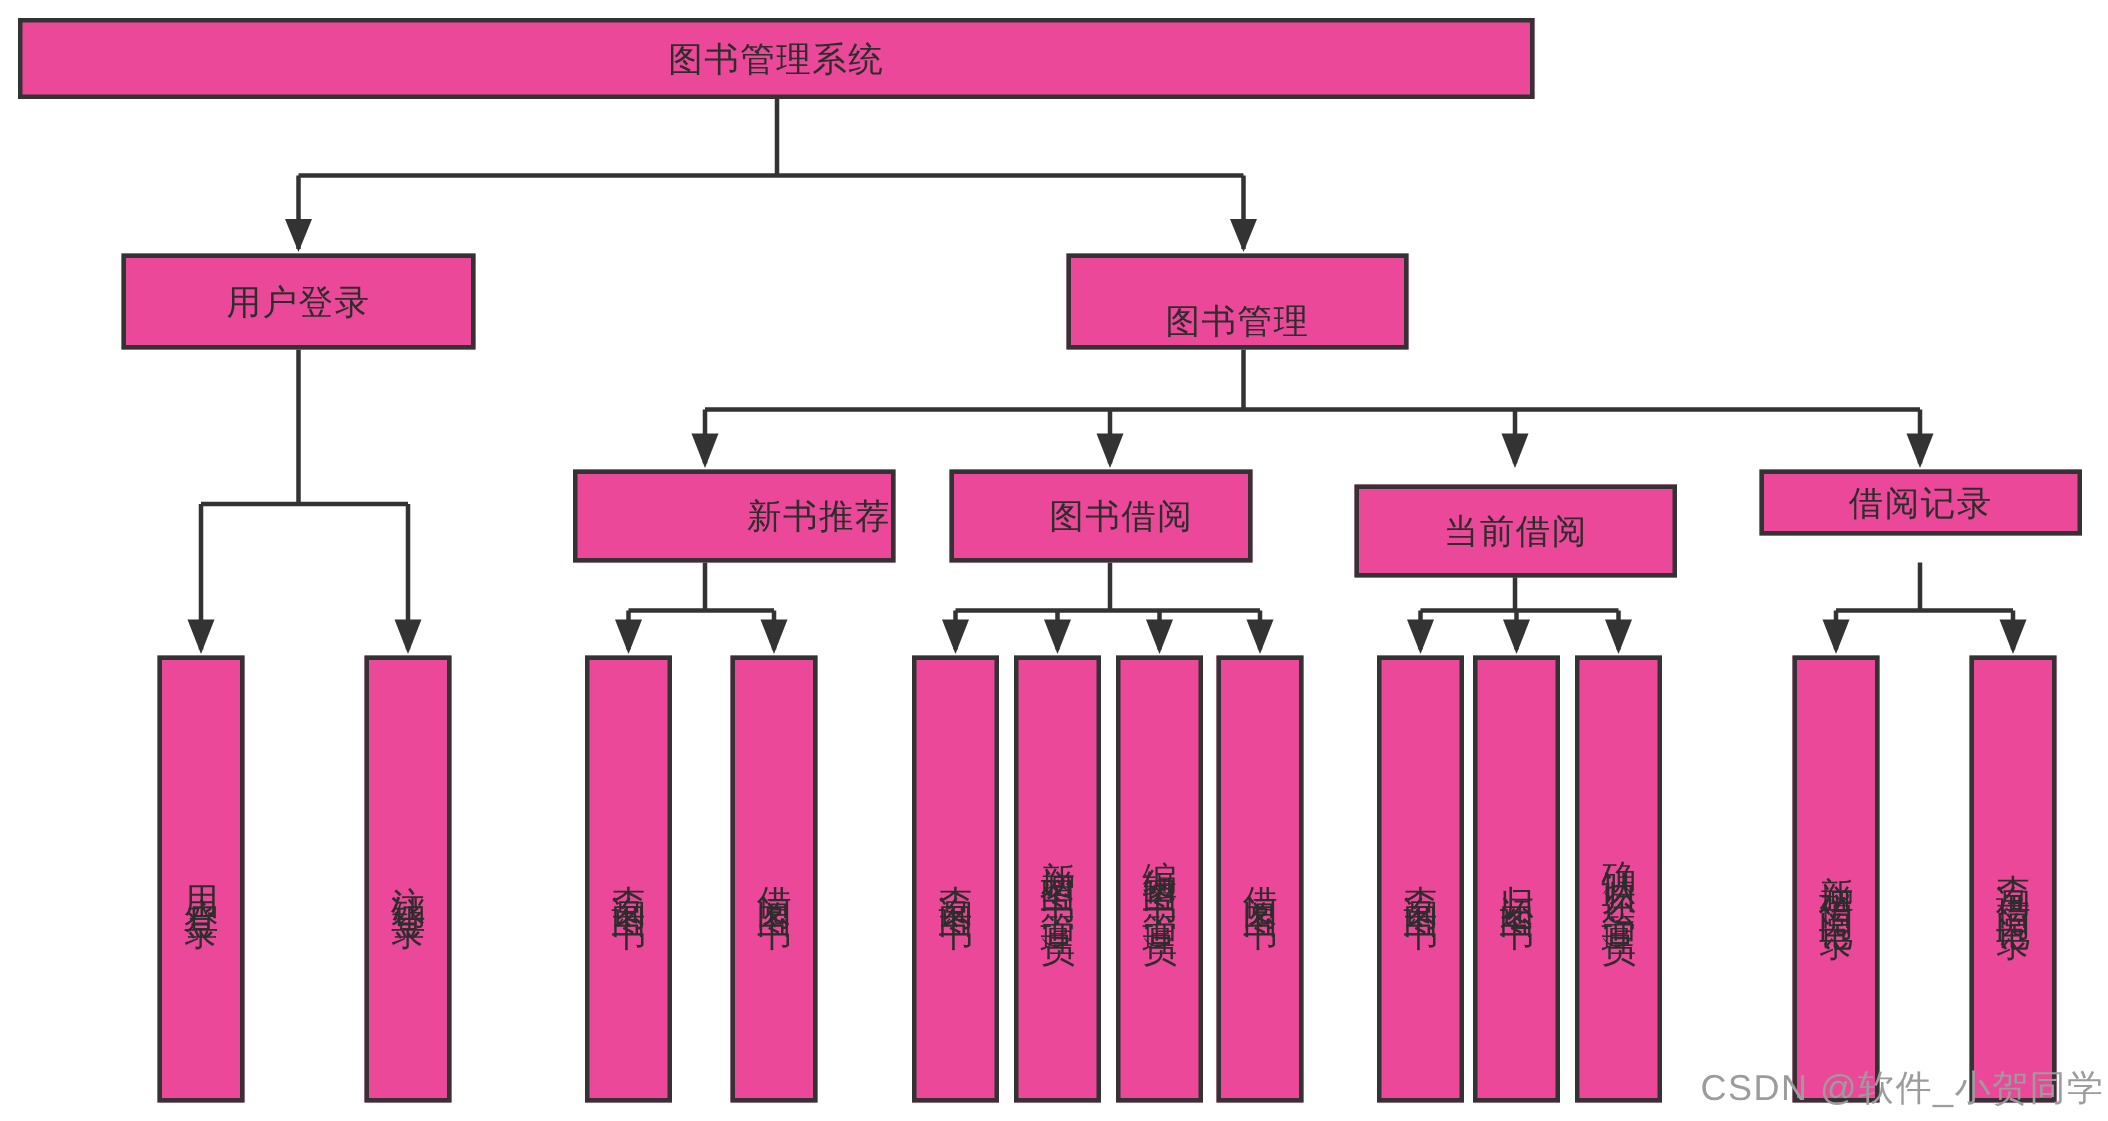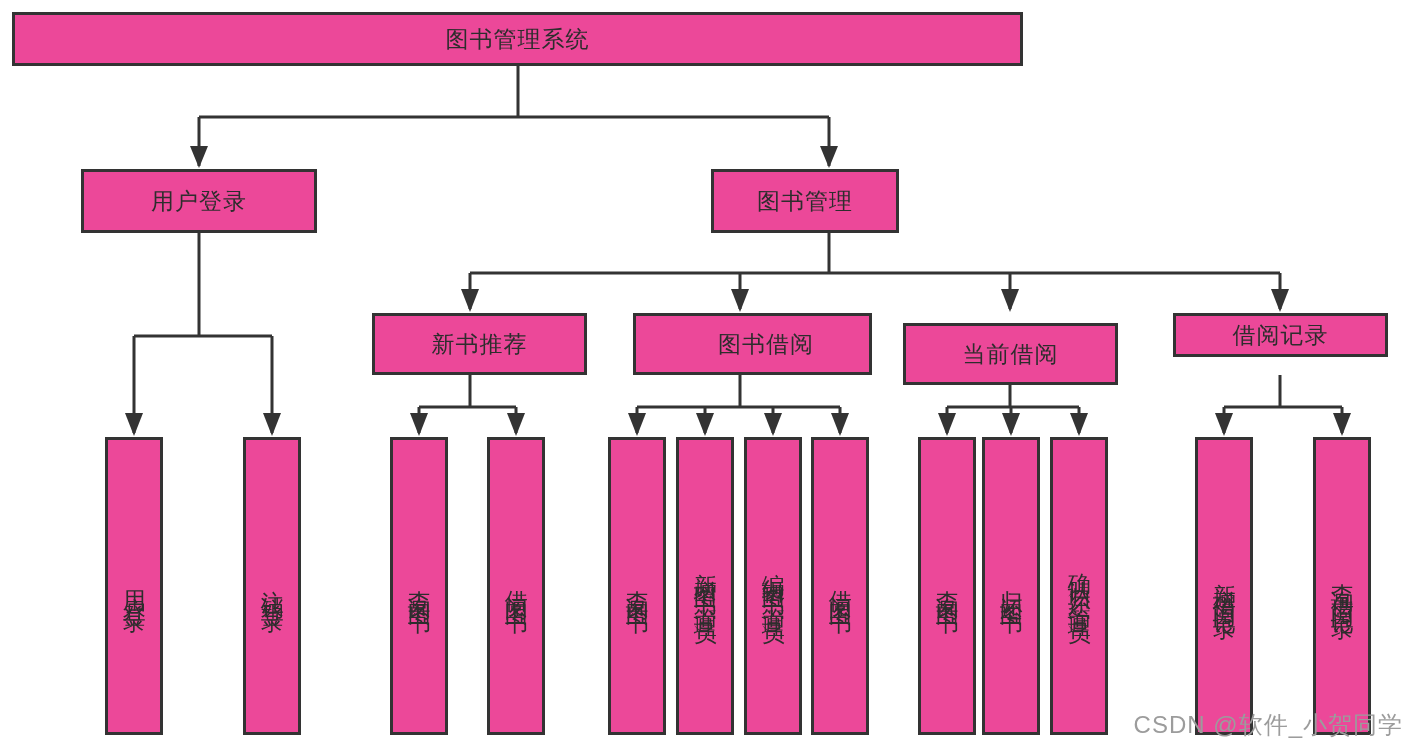--- a/index.html
+++ b/index.html
@@ -72,28 +72,28 @@
     <polygon points="1333,413 1351,413 1342,436"></polygon>
   </svg>
 
   <div class="node hnode" style="left:12px; top:12px; width:1011px; height:54px;">
     <span>图书管理系统</span>
   </div>
 
   <div class="node hnode" style="left:81px; top:169px; width:236px; height:64px;">
     <span>用户登录</span>
   </div>
-  <div class="node hnode" style="left:711px; top:169px; width:188px; height:64px;">
+  <div class="node hnode" style="left:711px; top:169px; width:228px; height:64px;align-items:flex-end;">
     <span>图书管理</span>
   </div>
 
-  <div class="node hnode" style="left:372px; top:313px; width:215px; height:62px;">
+  <div class="node hnode" style="left:382px; top:313px; width:215px; height:62px;justify-content:flex-end;">
     <span>新书推荐</span>
   </div>
-  <div class="node hnode" style="left:633px; top:313px; width:239px; height:62px;padding-left:27px;">
+  <div class="node hnode" style="left:633px; top:313px; width:202px; height:62px;padding-left:27px;">
     <span>图书借阅</span>
   </div>
   <div class="node hnode" style="left:903px; top:323px; width:215px; height:62px;">
     <span>当前借阅</span>
   </div>
   <div class="node hnode" style="left:1173px; top:313px; width:215px; height:44px;">
     <span>借阅记录</span>
   </div>
 
   <div class="node vnode" style="left:105px; top:437px; width:58px; height:298px;">

